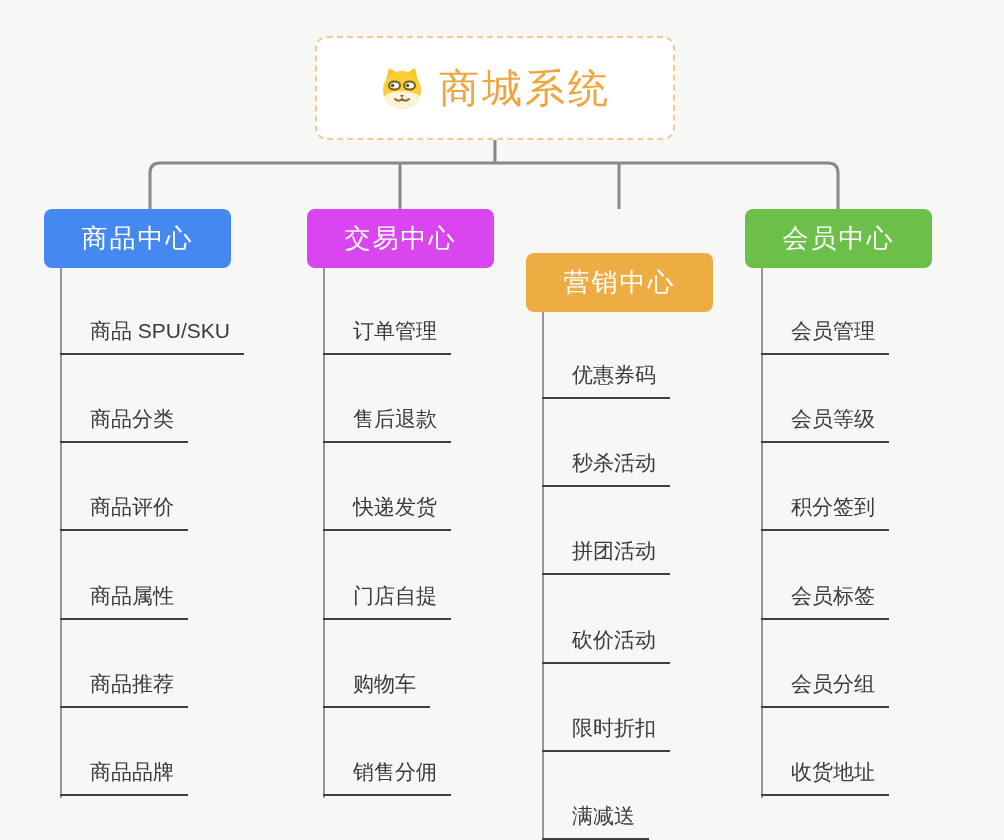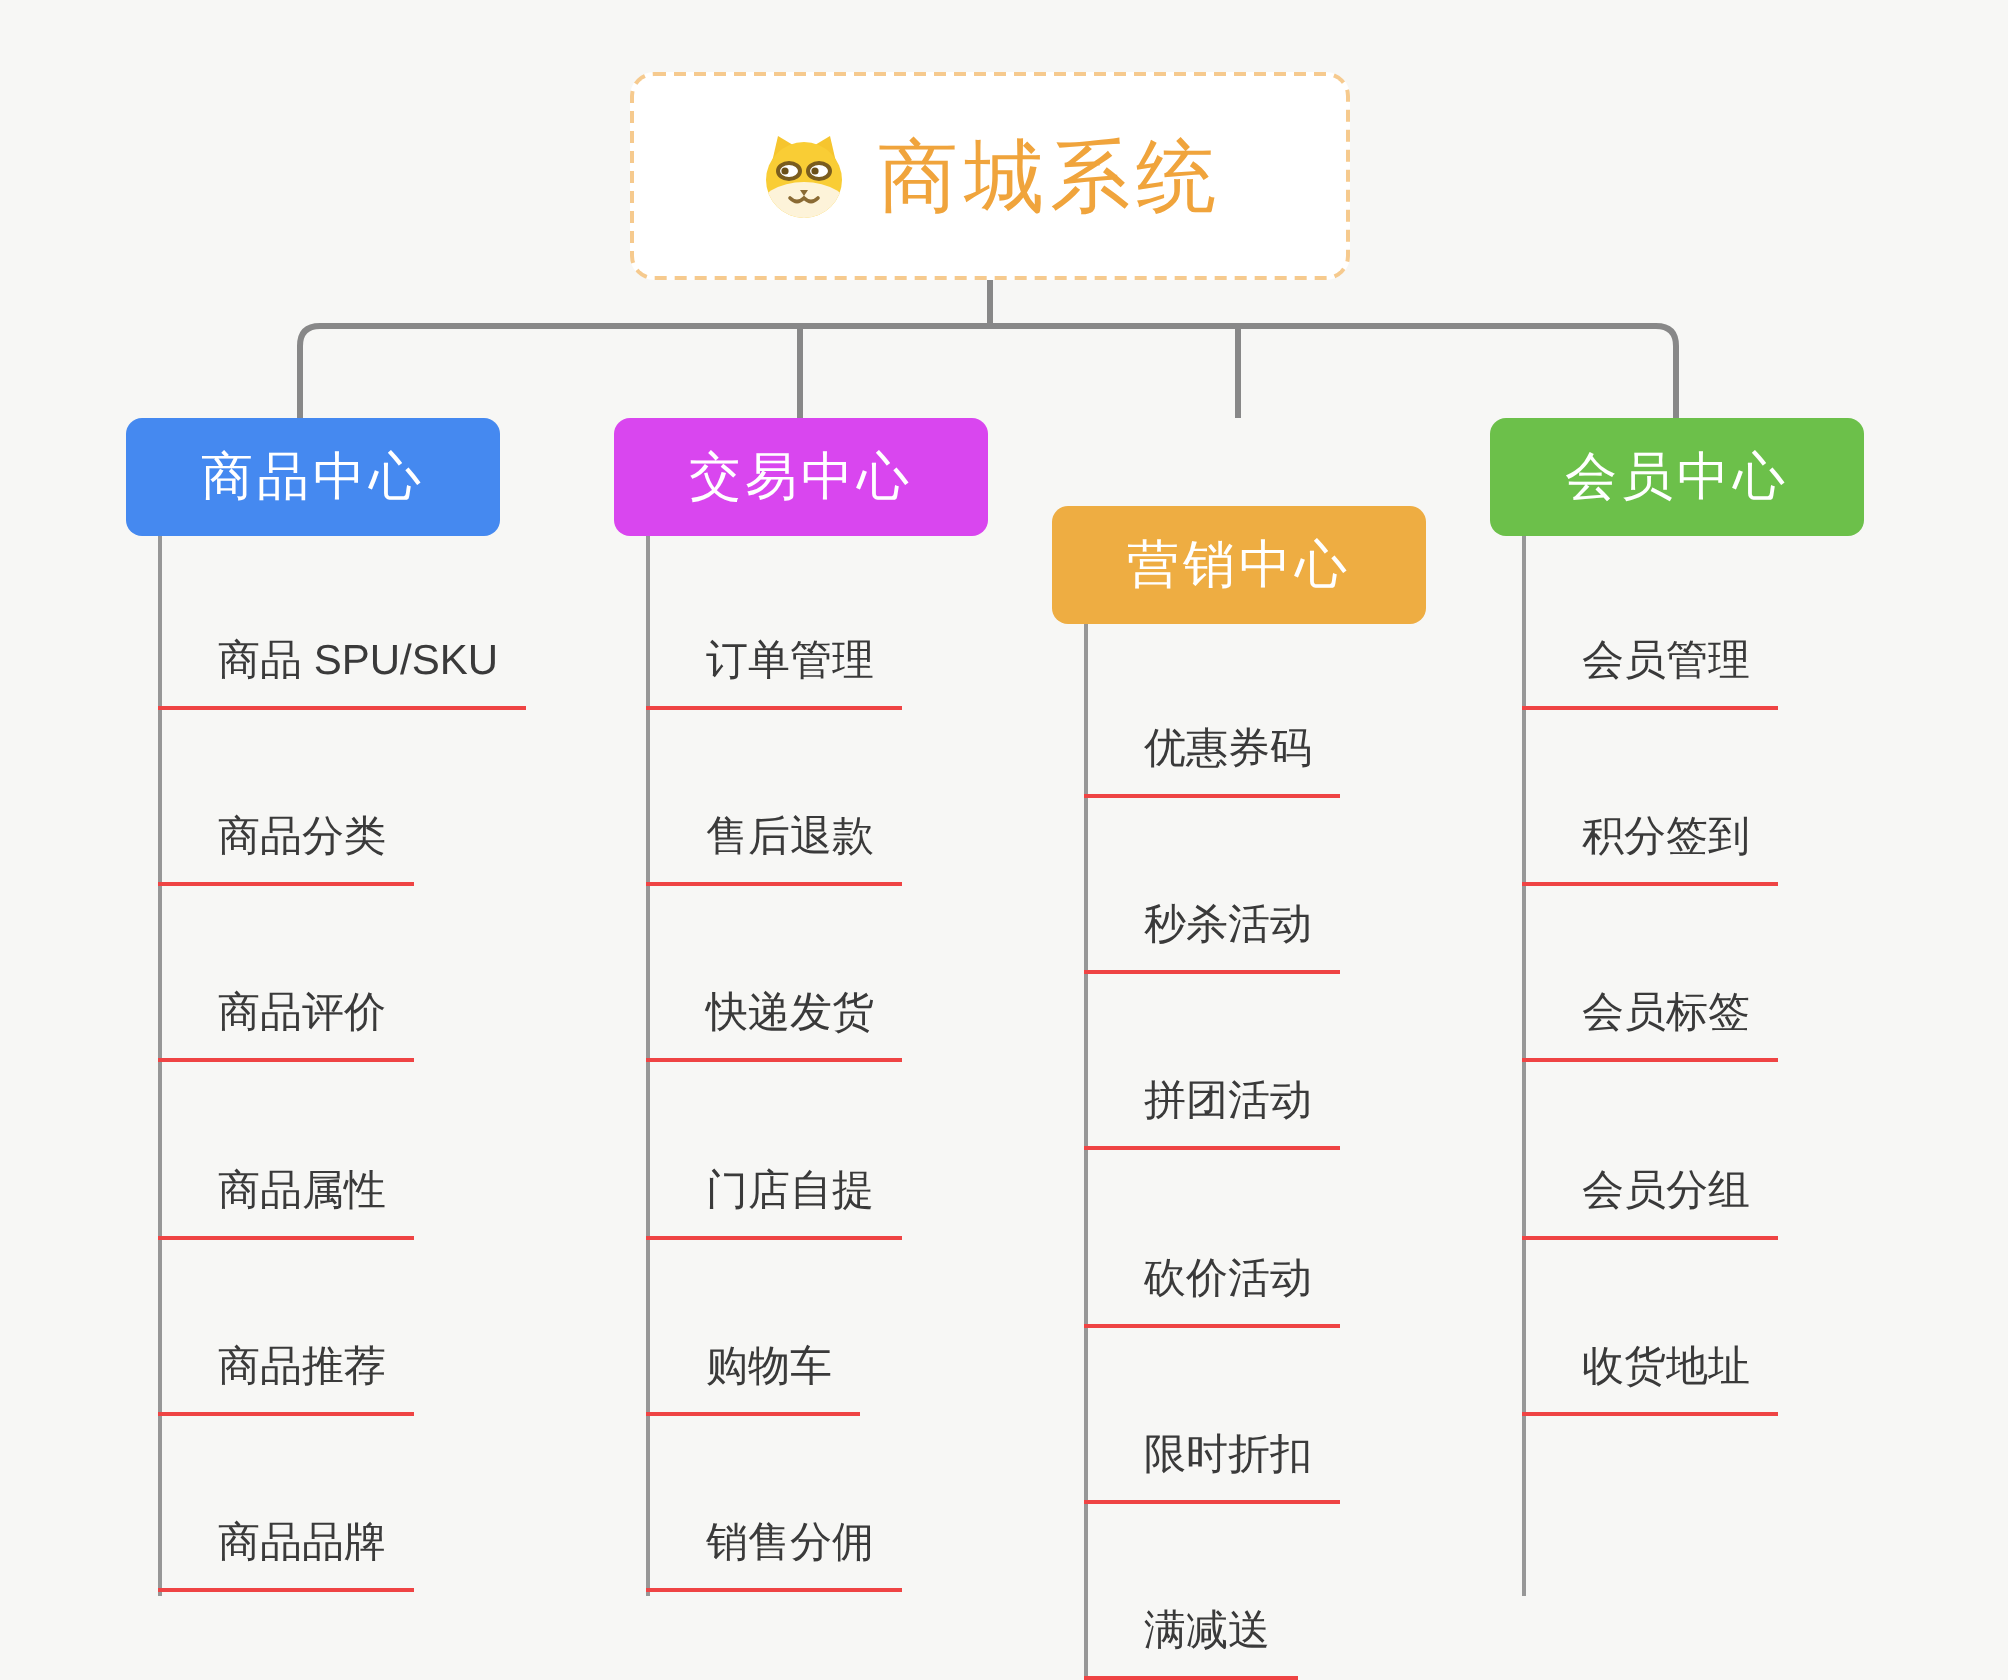--- a/index.html
+++ b/index.html
@@ -23,32 +23,32 @@
   }
 
   
   .branch{position:absolute;top:209px;}
   .branch-box{
     width:187px;height:59px;border-radius:8px;
     display:flex;align-items:center;justify-content:center;
     color:#ffffff;font-size:26px;letter-spacing:2px;white-space:nowrap;
     cursor:pointer;
   }
-  .b0{left:63px;} .b1{left:307px;} .b2{left:526px;margin-top:44px;} .b3{left:745px;}
+  .b0{left:44px;} .b1{left:307px;} .b2{left:526px;margin-top:44px;} .b3{left:745px;}
 
   
   .col{position:absolute;left:16px;top:59px;width:230px;height:532px;}
   .col::before{
     content:"";position:absolute;left:0;top:0;width:2px;height:530px;
     background:#979797;
   }
   .child{
     position:absolute;left:0;display:inline-block;white-space:nowrap;
     font-size:21px;line-height:30px;color:#3a3a3a;
-    padding:0 14px 7px 30px;border-bottom:2px solid #ef4444;
+    padding:0 14px 7px 30px;border-bottom:2px solid #404040;
     cursor:pointer;
   }
   .child:nth-child(1){top:48px;}
   .child:nth-child(2){top:136px;}
   .child:nth-child(3){top:224px;}
   .child:nth-child(4){top:313px;}
   .child:nth-child(5){top:401px;}
   .child:nth-child(6){top:489px;}
 </style>
 </head>
@@ -119,20 +119,21 @@
       <div class="child">砍价活动</div>
       <div class="child">限时折扣</div>
       <div class="child">满减送</div>
     </div>
   </div>
 
   <div class="branch b3">
     <div class="branch-box" style="background: rgb(108, 192, 74); text-align: right;">会员中心</div>
     <div class="col">
       <div class="child">会员管理</div>
+      <div class="child">会员等级</div>
       <div class="child">积分签到</div>
       <div class="child">会员标签</div>
       <div class="child">会员分组</div>
       <div class="child">收货地址</div>
     </div>
   </div>
 
 </div>
 
 </body></html>

